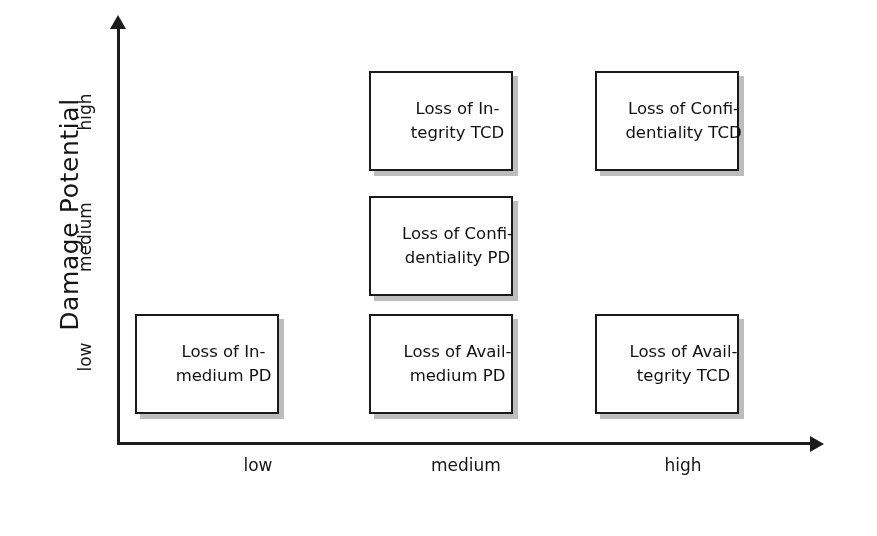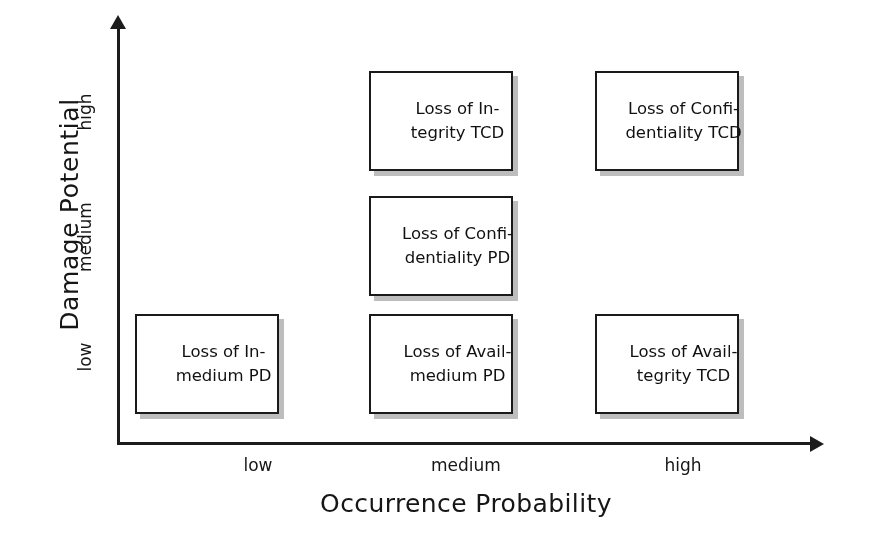--- a/index.html
+++ b/index.html
@@ -135,21 +135,20 @@
 <body>
 
 <div id="canvas">
 
   <div class="axis-line" id="y-axis-line"></div>
   <div class="arrow-head" id="y-axis-arrow"></div>
   <div class="axis-line" id="x-axis-line"></div>
   <div class="arrow-head" id="x-axis-arrow"></div>
 
   <div id="y-axis-title">Damage Potential</div>
-  <div id="x-axis-title">Occurrence Probability</div>
 
   <div class="y-tick" style="left:25px; top:102px;">high</div>
   <div class="y-tick" style="left:25px; top:227px;">medium</div>
   <div class="y-tick" style="left:25px; top:347px;">low</div>
 
   <div class="x-tick" style="left:178px;">low</div>
   <div class="x-tick" style="left:386px;">medium</div>
   <div class="x-tick" style="left:603px;">high</div>
 
   <div class="cell-box" style="left:369px; top:71px;">

